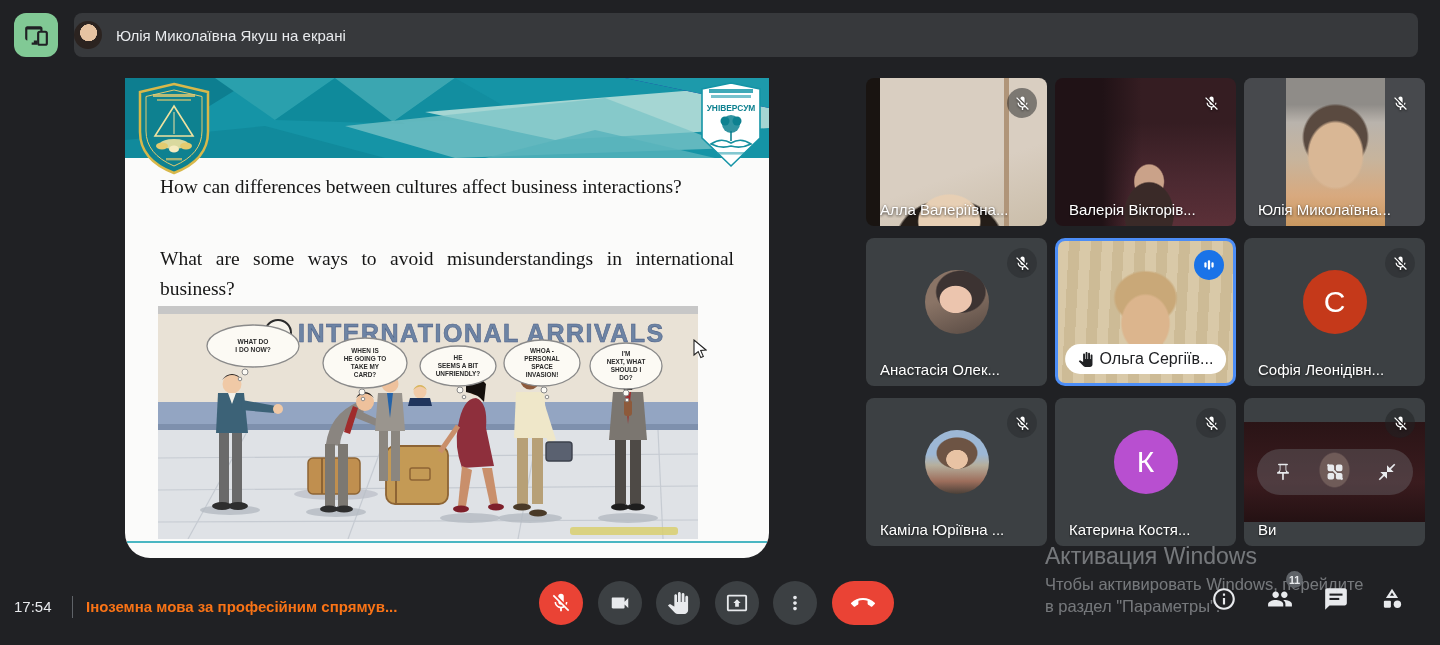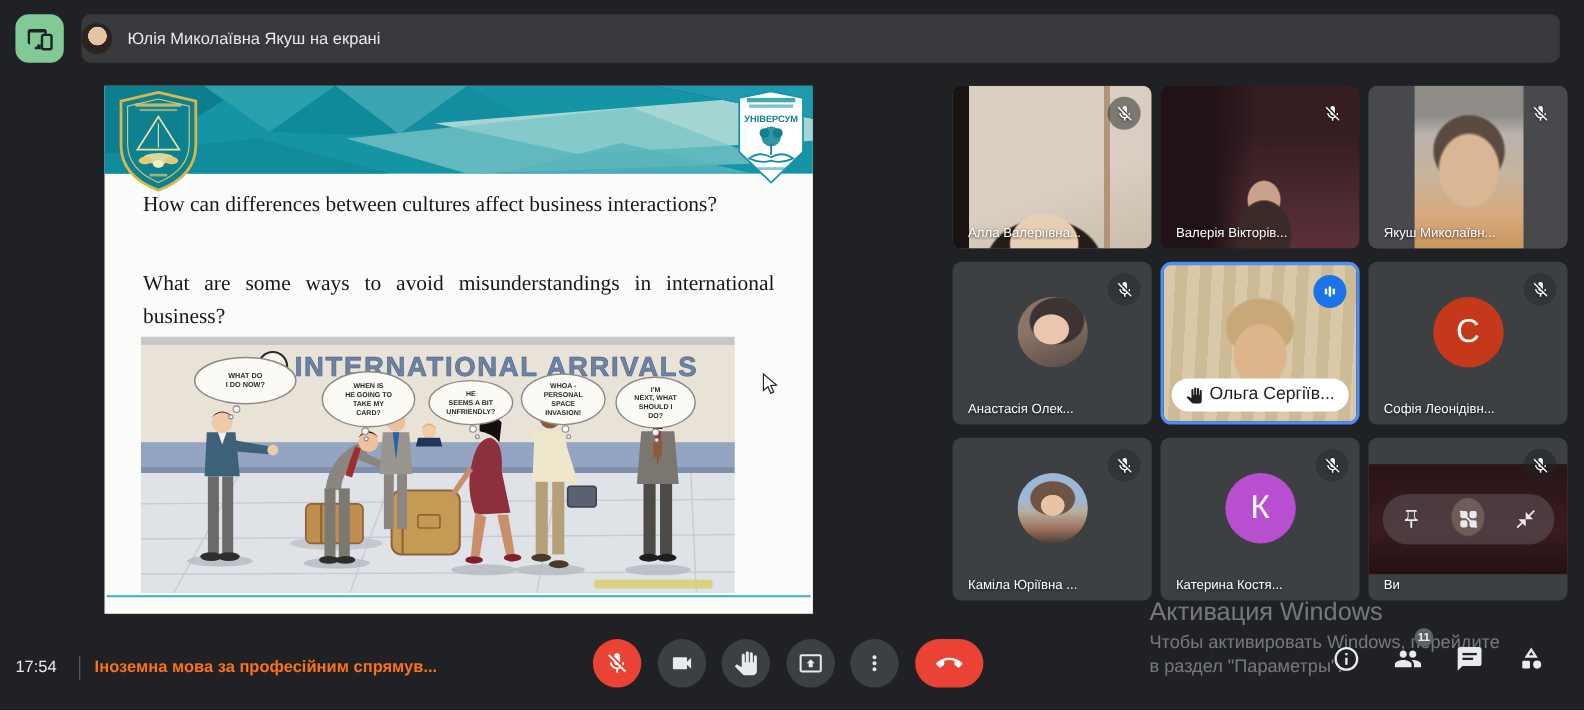--- a/index.html
+++ b/index.html
@@ -10,35 +10,35 @@
   .share-chip{position:absolute;left:14px;top:13px;width:44px;height:44px;border-radius:12px;
               display:flex;align-items:center;justify-content:center;}
   .presenter-pill{position:absolute;left:74px;top:13px;width:1344px;height:44px;background:#37393c;
                   border-radius:8px;display:flex;align-items:center;gap:14px;box-sizing:border-box;}
   .presenter-avatar{width:28px;height:28px;border-radius:50%;
       background:radial-gradient(circle at 52% 42%, #e6c3a2 0 38%, #2b2320 40%),
                  linear-gradient(120deg,#b33 0 18%,#51483f 18%);}
   .presenter-text{font-size:15px;font-weight:500;color:#e8eaed;}
 
   
-  .slide{position:absolute;left:95px;top:78px;width:644px;height:480px;background:#fbfbfa;}
+  .slide{position:absolute;left:125px;top:78px;width:644px;height:480px;background:#fbfbfa;border-radius:25px;}
   .slide-band{position:absolute;left:0;top:0;width:644px;height:80px;}
   .crest{position:absolute;left:10px;top:4px;}
   .uni-badge{position:absolute;left:572px;top:3px;}
   .q{position:absolute;left:35px;width:574px;font-family:"Liberation Serif","DejaVu Serif",serif;
      font-size:19.5px;line-height:30px;color:#161616;text-align:justify;}
   .q1{top:94px;} .q2{top:166px;}
   .cartoon{position:absolute;left:33px;top:228px;}
   .slide-rule{position:absolute;left:2px;right:2px;top:463px;height:2px;background:#4ab6c2;}
 
   
   .grid{position:absolute;left:866px;top:78px;width:559px;height:468px;display:grid;
         grid-template-columns:repeat(3,181px);grid-auto-rows:148px;gap:12px 8px;}
   .tile{position:relative;background:var(--surface,#3c4043);border-radius:8px;overflow:hidden;box-sizing:border-box;}
-  .tile .label{position:absolute;left:14px;bottom:8px;font-size:12px;font-weight:500;color:#fff;
+  .tile .label{position:absolute;left:14px;bottom:8px;font-size:15px;font-weight:500;color:#fff;
                text-shadow:0 1px 3px rgba(0,0,0,.8);white-space:nowrap;max-width:150px;overflow:hidden;}
   .mic-chip{position:absolute;top:10px;right:10px;width:30px;height:30px;border-radius:50%;
             background:rgba(32,33,36,.5);display:flex;align-items:center;justify-content:center;z-index:4;}
   .mic-chip.dim{background:rgba(32,33,36,.35);}
   .mic-chip.bare{background:transparent;}
   .mic-chip svg{width:17px;height:17px;fill:#fff;filter:drop-shadow(0 1px 1px rgba(0,0,0,.6));}
 
   .v-alla{background:
      radial-gradient(55px 48px at 46% 97%, #e7cfb4 0 55%, rgba(0,0,0,0) 58%),
      radial-gradient(85px 70px at 46% 112%, #241d18 0 62%, rgba(0,0,0,0) 65%),
@@ -346,21 +346,21 @@
     </div>
 
     <div class="tile">
       <span class="portrait-bars"></span>
       <span class="portrait-strip"></span>
       <span class="mic-chip bare">
         <svg viewBox="0 0 24 24">
             <path d="M19 11h-1.7c0 .74-.16 1.43-.43 2.05l1.23 1.23c.56-.98.9-2.09.9-3.28zm-4.02.17c0-.06.02-.11.02-.17V5a3 3 0 0 0-6 0v.18l5.98 5.99zM4.27 3 3 4.27l6.01 6.01V11c0 1.66 1.33 3 2.99 3 .22 0 .44-.03.65-.08l1.66 1.66c-.71.33-1.5.52-2.31.52-2.76 0-5.3-2.1-5.3-5.1H5c0 3.41 2.72 6.23 6 6.72V21h2v-3.28c.91-.13 1.77-.45 2.54-.9L19.73 21 21 19.73 4.27 3z"></path>
           </svg>
       </span>
-      <span class="label">Якуш Миколаївн...</span>
+      <span class="label">Юлія Миколаївна...</span>
     </div>
 
     <div class="tile">
       <span class="photo-avatar ph-anastasia"></span>
       <span class="mic-chip dim">
         <svg viewBox="0 0 24 24">
             <path d="M19 11h-1.7c0 .74-.16 1.43-.43 2.05l1.23 1.23c.56-.98.9-2.09.9-3.28zm-4.02.17c0-.06.02-.11.02-.17V5a3 3 0 0 0-6 0v.18l5.98 5.99zM4.27 3 3 4.27l6.01 6.01V11c0 1.66 1.33 3 2.99 3 .22 0 .44-.03.65-.08l1.66 1.66c-.71.33-1.5.52-2.31.52-2.76 0-5.3-2.1-5.3-5.1H5c0 3.41 2.72 6.23 6 6.72V21h2v-3.28c.91-.13 1.77-.45 2.54-.9L19.73 21 21 19.73 4.27 3z"></path>
           </svg>
       </span>
       <span class="label">Анастасія Олек...</span>

